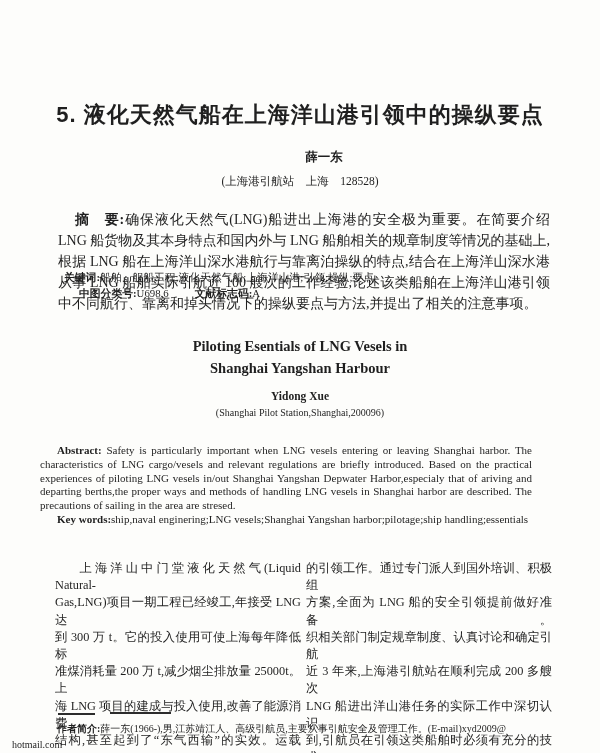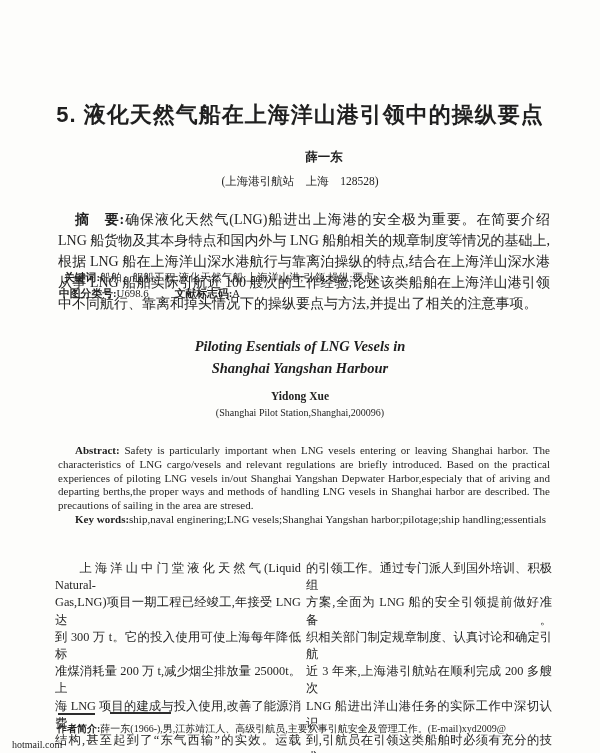--- a/index.html
+++ b/index.html
@@ -13,28 +13,28 @@
   .b { font-weight:bold; }
 
   .cn-title { top:100px; font-size:22px; font-weight:bold; letter-spacing:1px;
               font-family:"Liberation Sans","DejaVu Sans",sans-serif; }
   .cn-author { top:149px; font-size:12.5px; font-weight:bold;margin-left:24px; }
   .cn-affil  { top:174px; font-size:11.5px; }
 
   .cn-abstract { top:209px; left:58px; width:492px; font-size:14px;
                  line-height:21px; text-align:justify; text-indent:17px; }
   .cn-keywords { top:271px; left:47px; width:492px; font-size:10.8px; text-indent:17px; }
-  .cn-clc      { top:287px; left:42px; width:492px; font-size:10.8px; text-indent:17px; }
+  .cn-clc      { top:287px; left:62px; width:492px; font-size:10.8px; text-indent:17px; }
   .clc-gap { margin-left:26px; }
 
-  .en-title { top:335px; font-size:14.5px; font-weight:bold; line-height:22px;font-style:italic; }
+  .en-title { top:335px; font-size:14.5px; font-weight:bold; line-height:22px; }
   .en-author { top:390px; font-size:11.5px; font-weight:bold; }
   .en-affil  { top:407px; font-size:10px; }
 
-  .en-abstract { top:444px; left:58px; width:492px; font-size:11px; line-height:13.8px; }
+  .en-abstract { top:444px; left:40px; width:492px; font-size:11px; line-height:13.8px; }
   .en-abstract p { margin:0; text-align:justify; text-indent:17px; }
 
   .columns { top:560px; left:55px; width:497px; display:flex; gap:5px;
              font-size:12.3px; line-height:17.2px; }
   .bodycol { width:246px; }
   .bodycol .line { text-align:justify; text-align-last:justify; -moz-text-align-last:justify; }
   .col-left .line:first-child { text-indent:2em; }
   .col-right .line:last-child { text-align-last:left; -moz-text-align-last:left; }
 
   .fn-rule { position:absolute; height:1.5px; background:#2c2c2c; }

